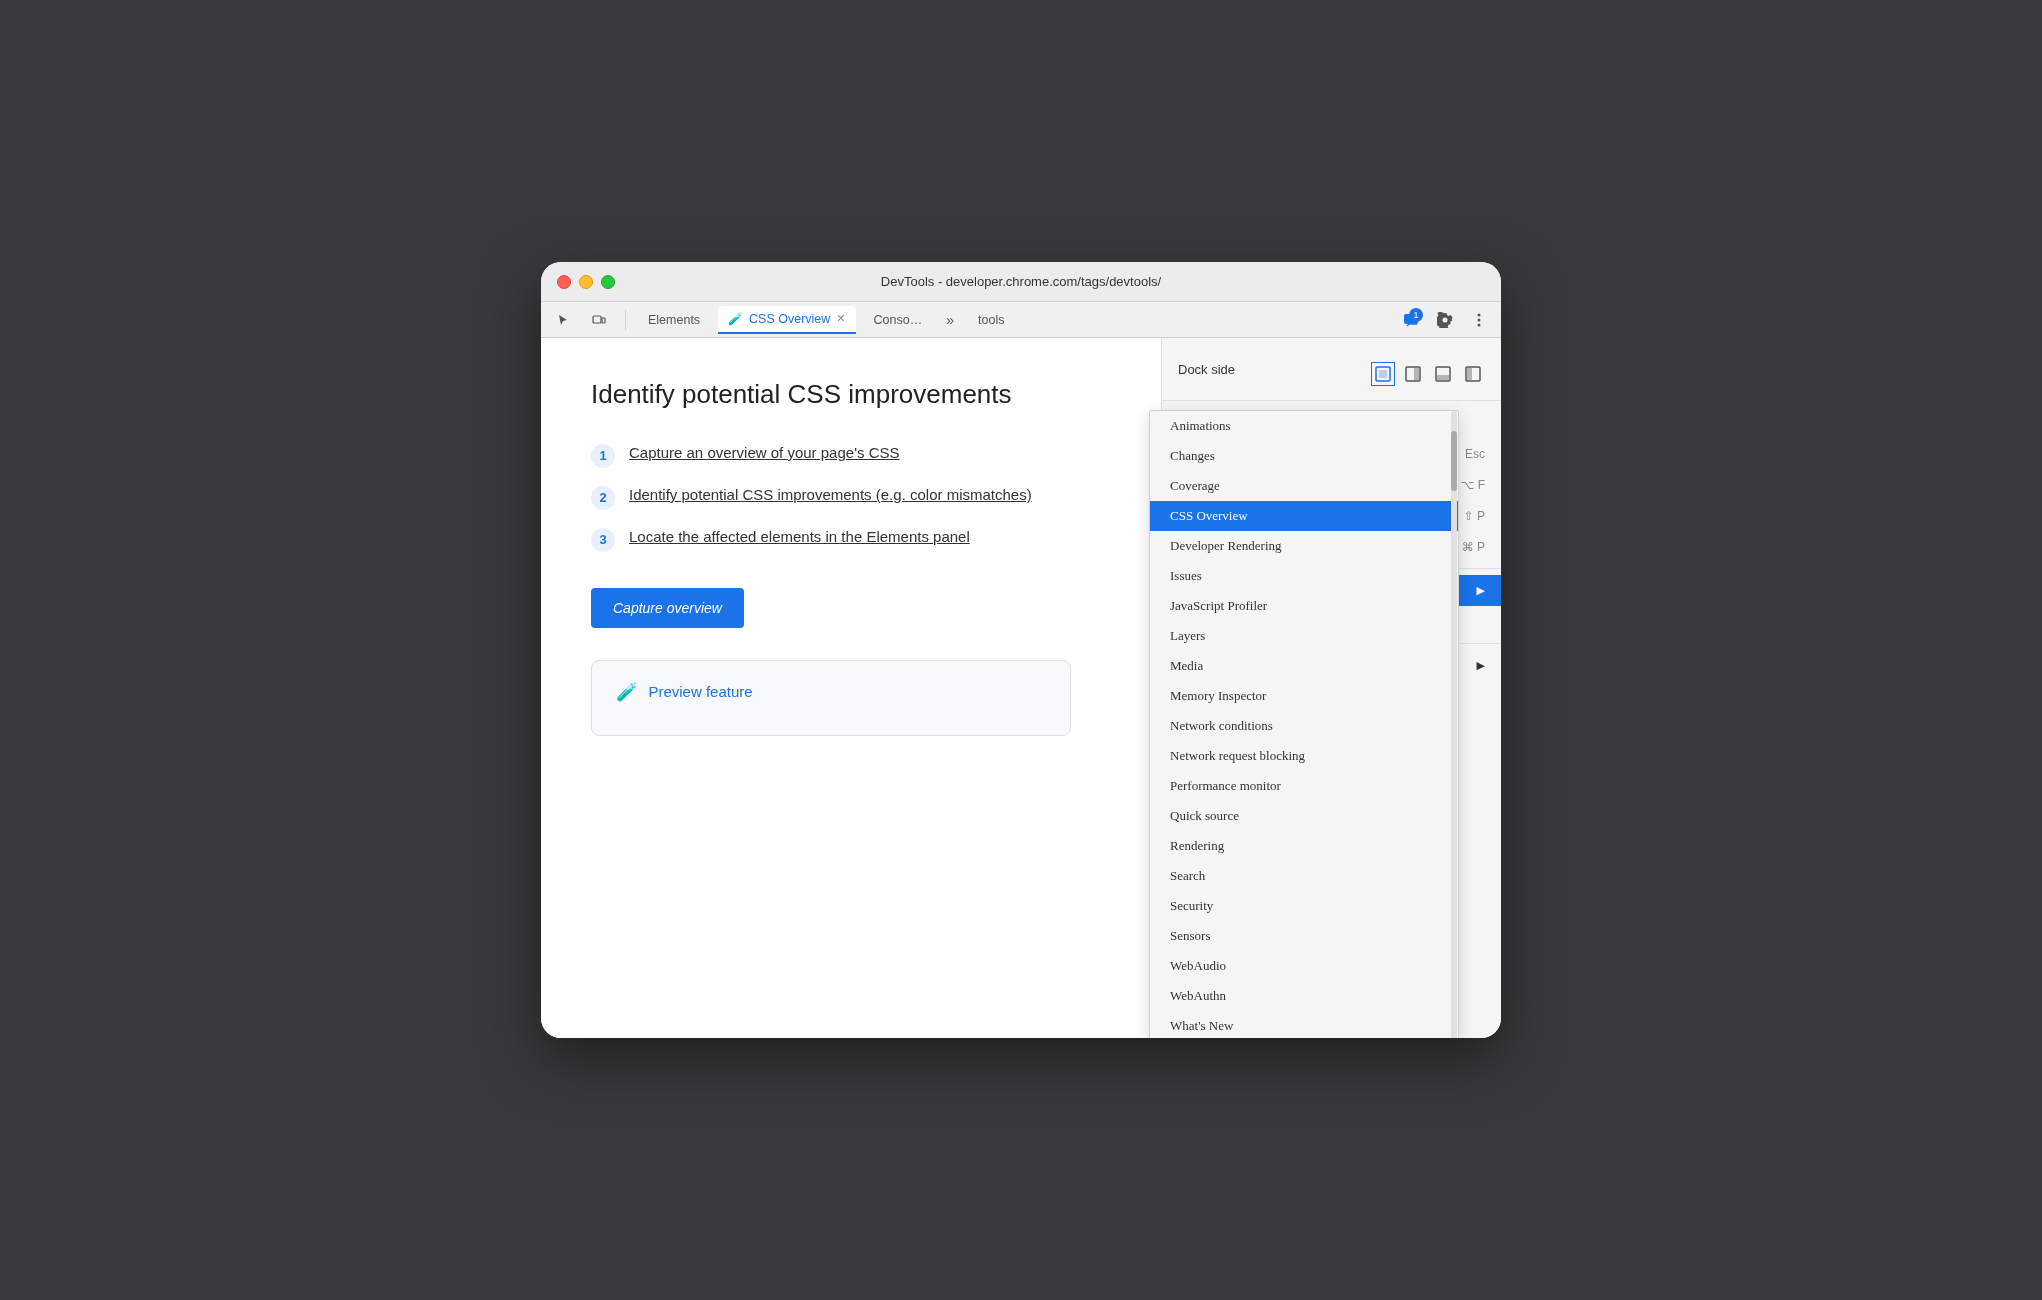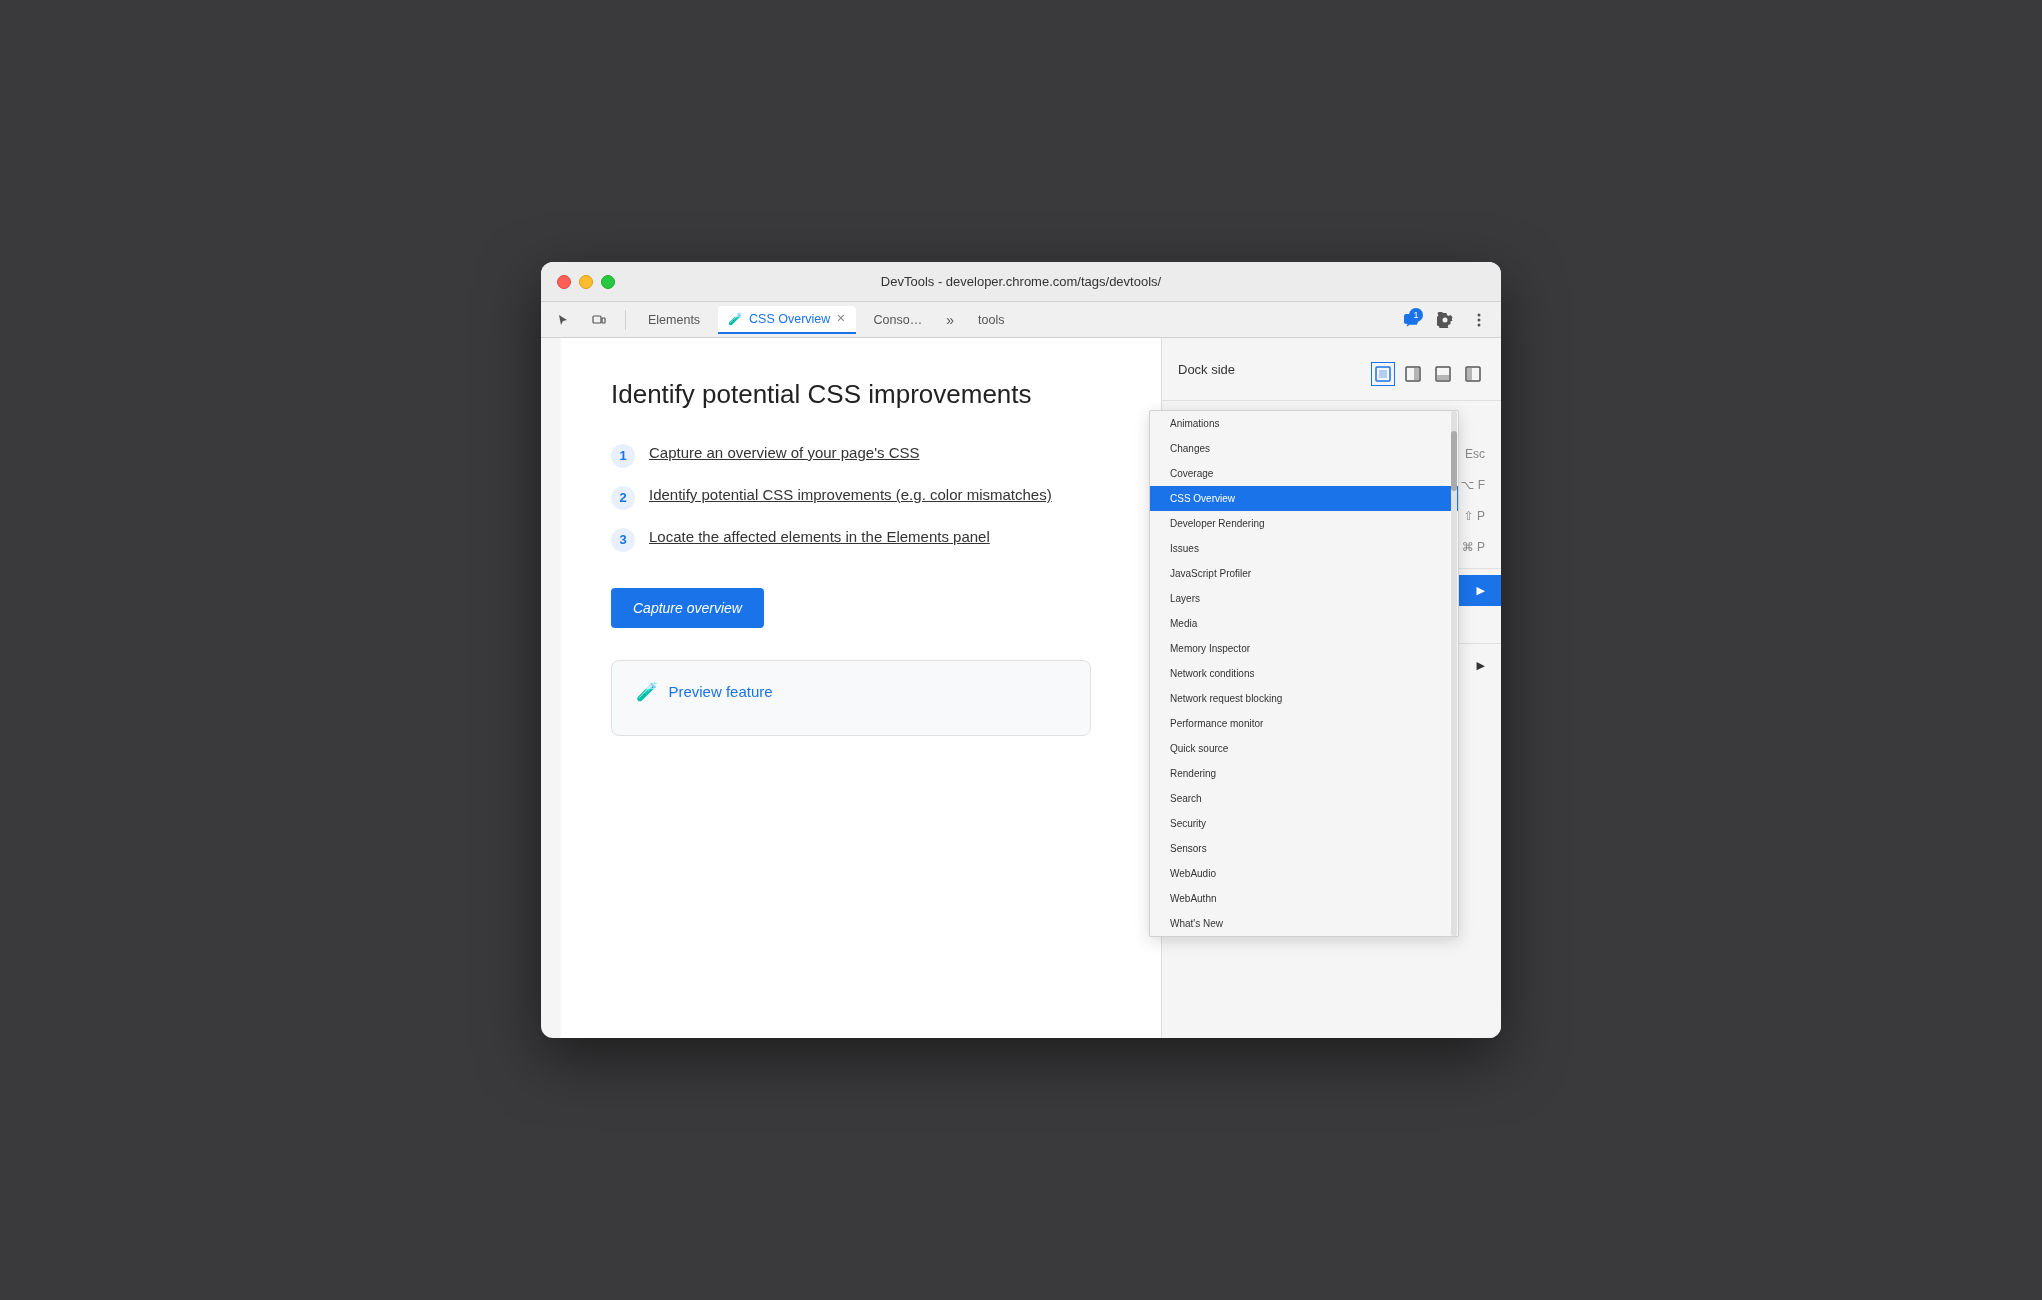--- a/index.html
+++ b/index.html
@@ -8,21 +8,21 @@
       display: flex;
       justify-content: center;
       align-items: center;
       min-height: 100vh;
       font-family: -apple-system, BlinkMacSystemFont, 'Helvetica Neue', Arial, sans-serif;
     }
 
     .window {
       width: 960px;
       background: #f5f5f5;
-      border-radius: 12px;
+      border-radius: 20px;
       overflow: hidden;
       box-shadow: 0 20px 60px rgba(0,0,0,0.5);
       position: relative;
     }
 
     
     .title-bar {
       background: #ececec;
       height: 40px;
       display: flex;
@@ -149,21 +149,20 @@
       position: relative;
     }
 
     
     .devtools-panel {
       flex: 1;
       background: #fff;
       padding: 40px 40px 30px 50px;
       overflow: hidden;
       position: relative;
-      margin-left: 20px;
     }
 
     .panel-title {
       font-size: 26px;
       font-weight: 500;
       color: #222;
       margin-bottom: 30px;
       line-height: 1.3;
     }
 
@@ -264,25 +263,26 @@
       top: 72px;
       width: 310px;
       background: #f5f5f5;
       border: 1px solid #d0d0d0;
       box-shadow: 0 4px 16px rgba(0,0,0,0.15);
       z-index: 100;
       border-radius: 2px;
     }
     .dropdown-item {
       padding: 7px 20px;
-      font-size: 10px;
+      font-size: 13px;
       color: #333;
       cursor: pointer;
       display: flex;
       align-items: center;
+      font-family: Liberation Serif, serif;
     }
     .dropdown-item.selected {
       background: #1a73e8;
       color: white;
     }
     .dropdown-scrollbar {
       position: absolute;
       right: 0;
       top: 0;
       width: 8px;

